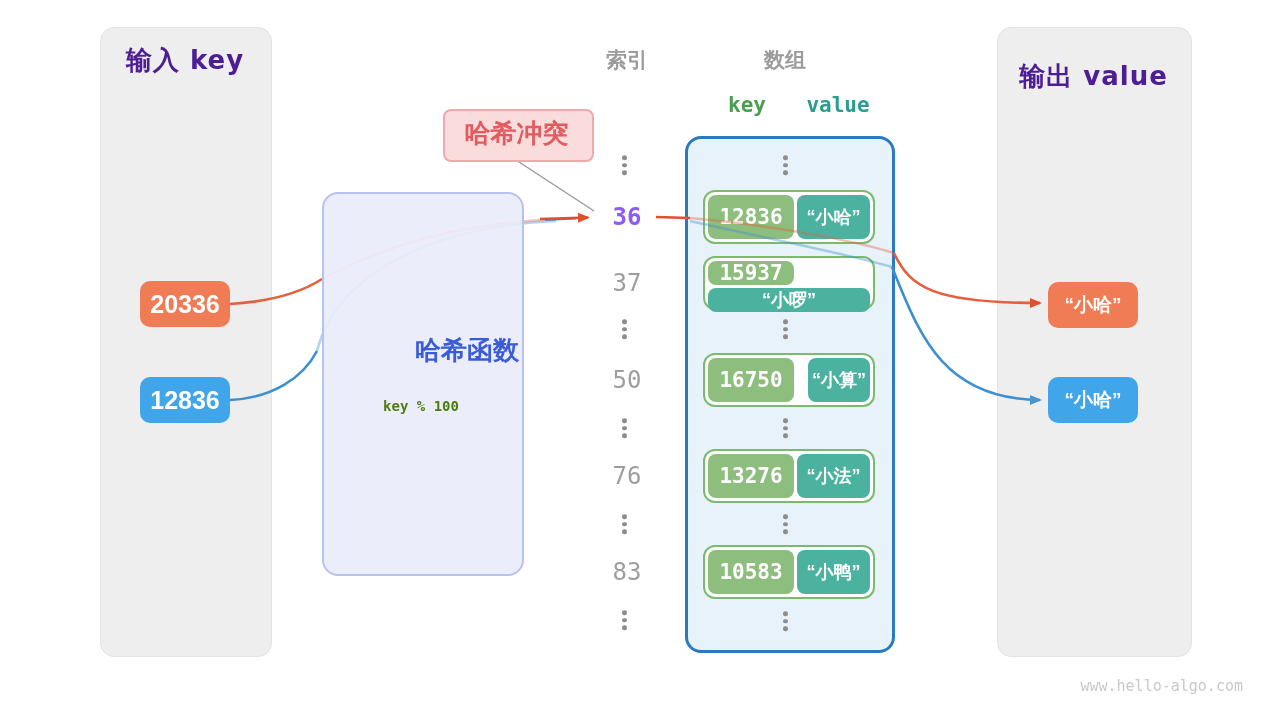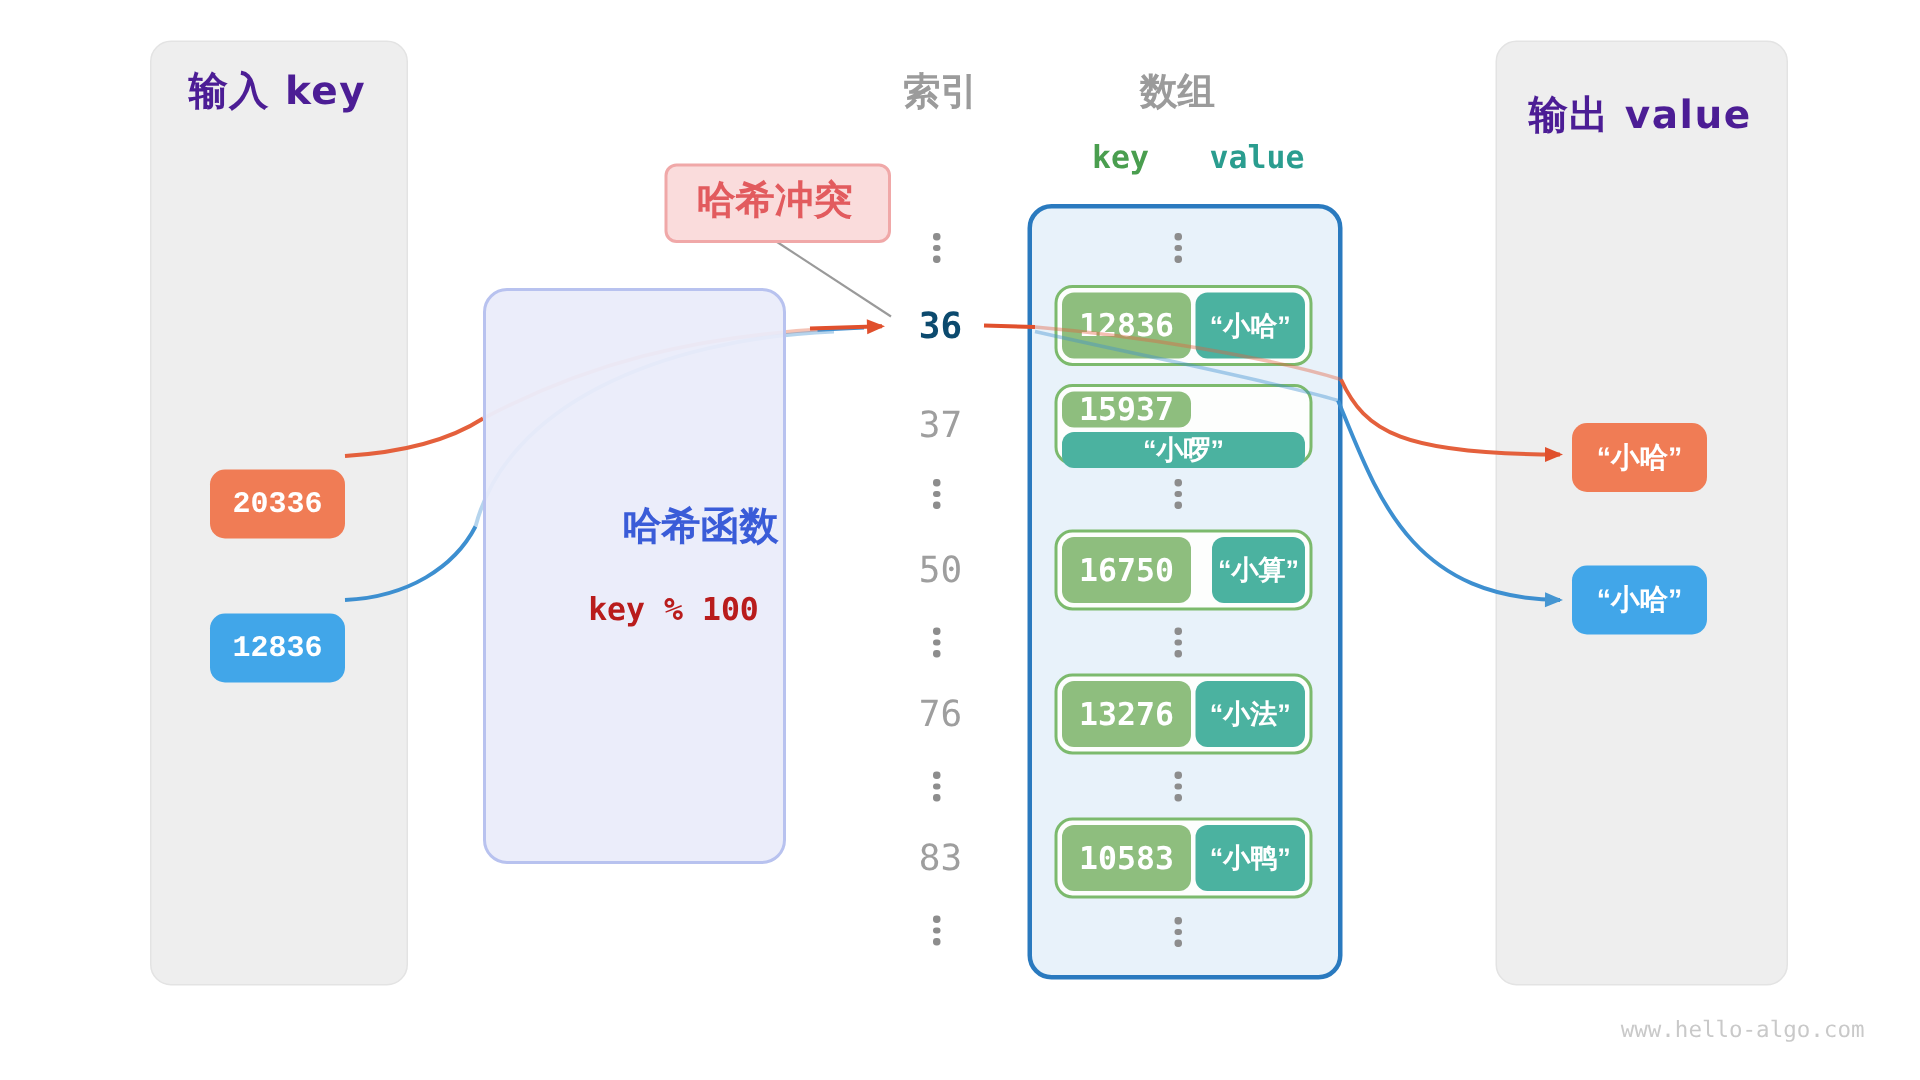--- a/index.html
+++ b/index.html
@@ -8,44 +8,44 @@
   .abs{position:absolute;}
   .center-text{display:flex;align-items:center;justify-content:center;text-align:center;}
 
   
   .side-panel{background:#eeeeee;border:1px solid #e3e3e3;border-radius:14px;}
   .panel-title{color:#4c1d95;font-weight:bold;font-size:26px;letter-spacing:1px;
                font-family:"DejaVu Sans",sans-serif;}
 
   
   .pill{border-radius:10px;color:#ffffff;font-weight:bold;}
-  .pill.num{font-family:Liberation Mono, monospace;font-size:20px;margin-top:32px;}
+  .pill.num{font-family:Liberation Sans, sans-serif;font-size:25px;}
   .pill.val{font-size:19px;}
   .pill.orange{background:#f07c55;}
   .pill.blue{background:#41a6e9;}
 
   
   .hash-box{background:rgba(233,236,250,0.92);border:2px solid #b8c2ef;border-radius:16px;}
   .hash-title{color:#3a5cd8;font-weight:bold;font-size:26px;}
-  .hash-formula{color:#b91c1c;font-family:"DejaVu Sans Mono",monospace;font-size:21px;font-weight:bold;padding-left:28px;}
+  .hash-formula{color:#4d7c0f;font-family:"DejaVu Sans Mono",monospace;font-size:14px;font-weight:bold;}
 
   
   .collision-box{background:#fadcdc;border:2px solid #f0a8a8;border-radius:8px;}
   .collision-text{color:#e25b5e;font-weight:bold;font-size:26px;}
 
   
-  .col-header{color:#9b9b9b;font-weight:bold;font-size:25px;font-family:Liberation Serif, serif;}
+  .col-header{color:#9b9b9b;font-weight:bold;font-size:21px;font-family:Liberation Serif, serif;}
   .kv-header{font-family:"DejaVu Sans Mono",monospace;font-weight:bold;font-size:21px;}
   .kv-header.key{color:#4a9e4f;}
   .kv-header.value{color:#2a9d8f;}
 
   
   .idx{font-family:"DejaVu Sans Mono",monospace;font-size:24px;color:#9e9e9e;
        transform:translateY(-50%);width:70px;}
-  .idx.hl{color:#0c4a6e;font-weight:bold;}
+  .idx.hl{color:#8b5cf6;font-weight:bold;}
 
   
   .vdots{display:flex;flex-direction:column;gap:3px;align-items:center;transform:translateY(-50%);}
   .vdots i{width:4.5px;height:4.5px;border-radius:50%;background:#8d8d8d;display:block;}
 
   
   .array-box{background:#e8f2fa;border:3px solid #2a7abf;border-radius:16px;}
 
   
   .row-wrap{left:703px;width:172px;height:54px;background:#fdfefd;border:2px solid #7cba6d;

